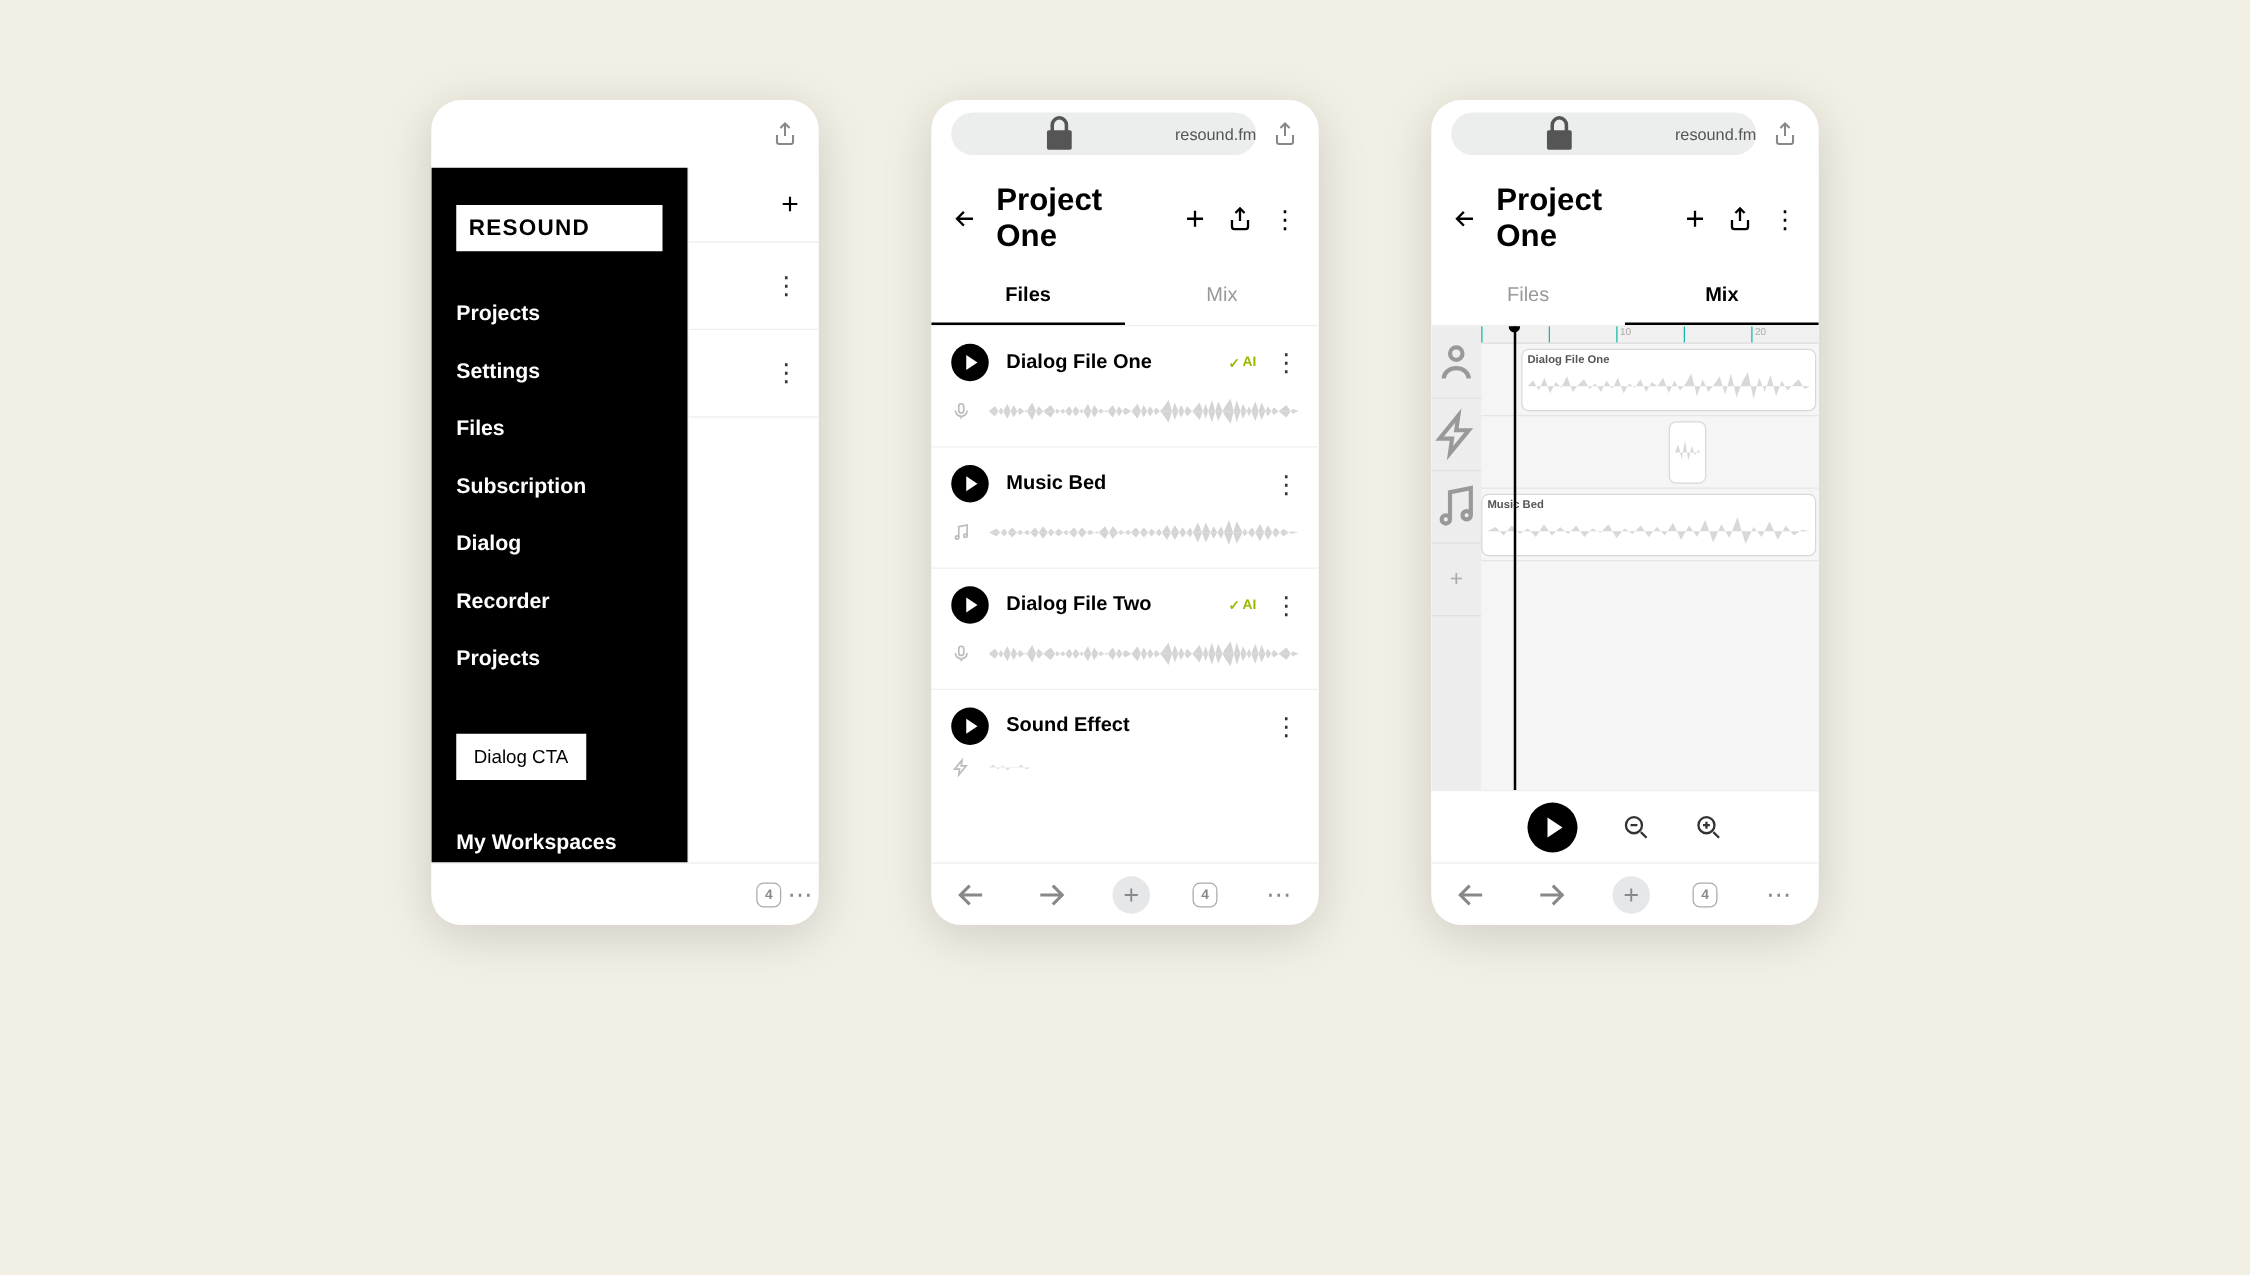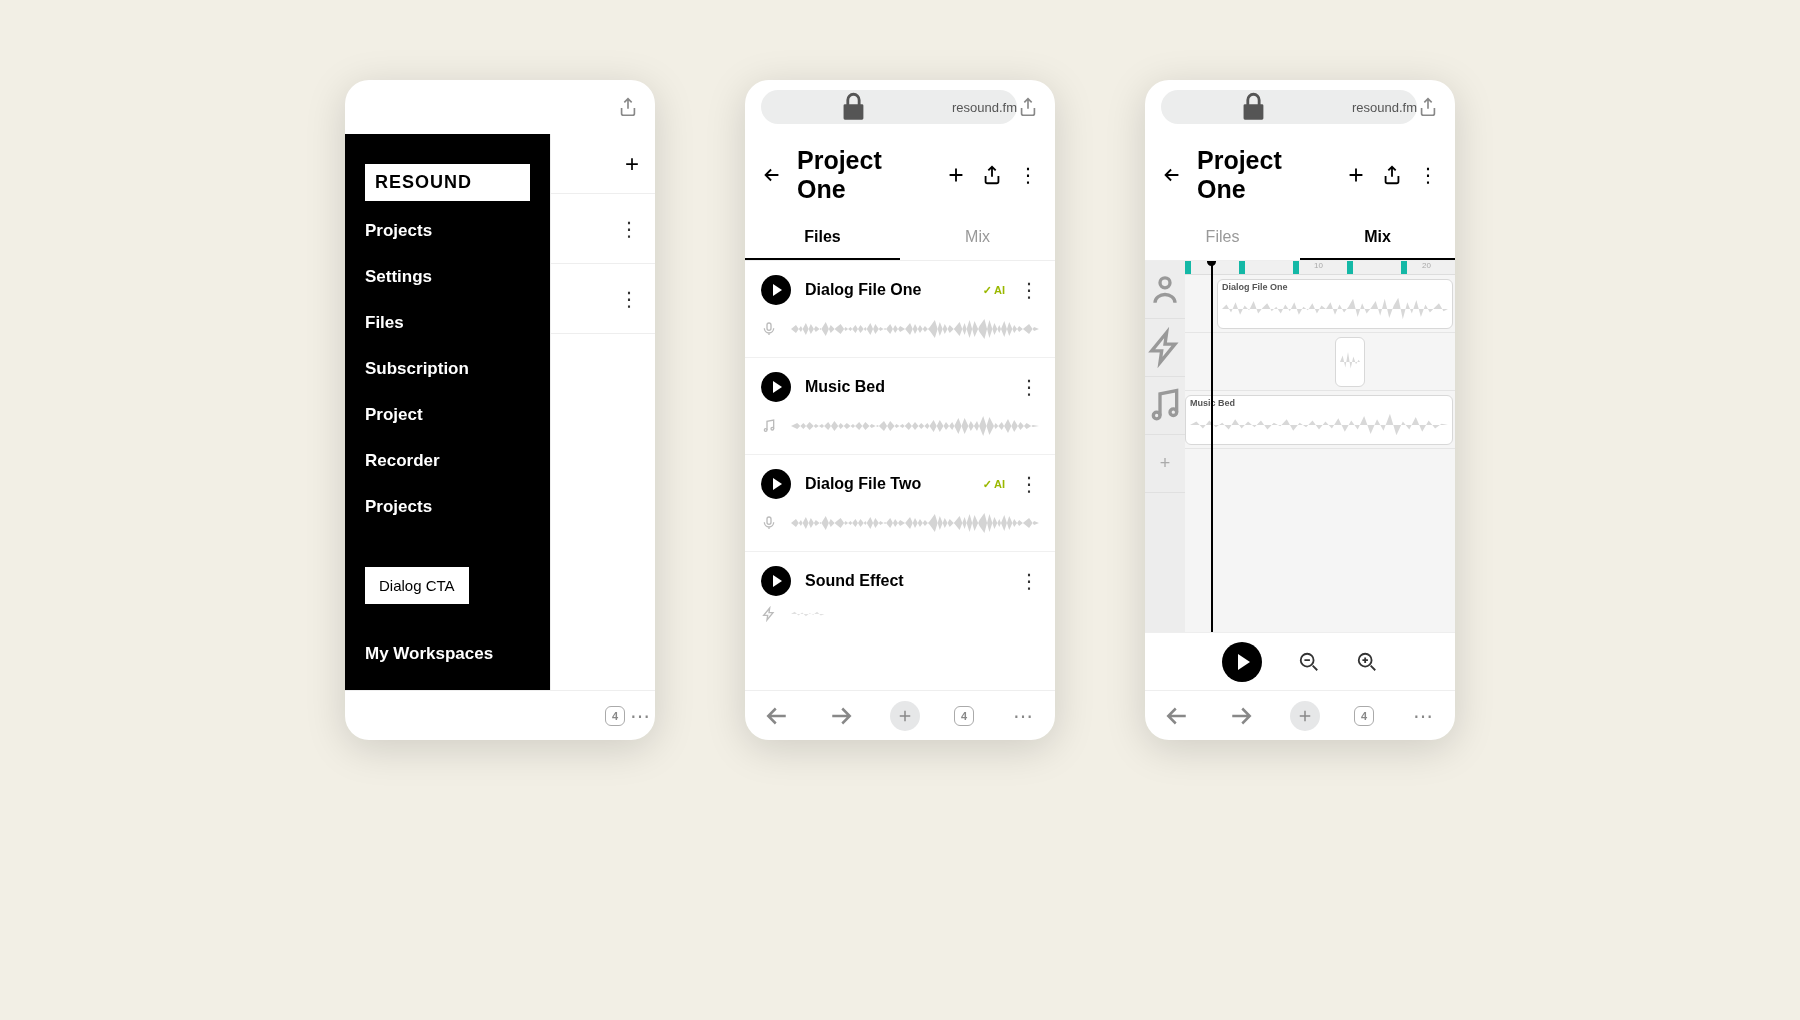--- a/index.html
+++ b/index.html
@@ -1,29 +1,29 @@
 <!DOCTYPE html>
 <html><head>
 <meta charset="utf-8">
 <style>
 *{box-sizing:border-box;margin:0;padding:0;font-family:-apple-system,BlinkMacSystemFont,"Segoe UI",Helvetica,Arial,sans-serif}
 body{background:#f2efe5;width:1800px;height:1020px;display:flex;align-items:flex-start;justify-content:center;gap:90px;padding-top:80px}
 .phone{width:310px;height:660px;background:#fff;border-radius:24px;box-shadow:0 8px 40px rgba(0,0,0,.15);overflow:hidden;position:relative;display:flex;flex-direction:column}
-.browser-bar{height:54px;display:flex;align-items:center;padding:12px 16px;gap:0}
+.browser-bar{height:54px;display:flex;align-items:center;padding:12px 16px;gap:12px}
 .address{flex:1;background:#eceded;border-radius:18px;height:34px;display:flex;align-items:center;justify-content:center;font-size:13px;color:#555;font-weight:500;gap:6px}
 .share-top{width:22px;height:22px;color:#888;display:flex;align-items:center;justify-content:center}
 .bottom-bar{height:50px;border-top:1px solid #eee;display:flex;align-items:center;justify-content:space-around;color:#888}
 .bottom-bar .icbtn{width:30px;height:30px;display:flex;align-items:center;justify-content:center}
 .plus-circle{background:#e6e7e8;border-radius:50%;width:34px;height:34px}
 .tab-count{border:1.5px solid #aaa;border-radius:6px;width:20px;height:20px;display:flex;align-items:center;justify-content:center;font-size:11px;font-weight:600;color:#888}
 
 
 .drawer-wrap{display:flex;flex:1;overflow:hidden;position:relative}
 .drawer{width:205px;background:#000;color:#fff;padding:30px 20px;display:flex;flex-direction:column;gap:14px;position:relative;z-index:2}
-.logo{background:#fff;color:#000;font-weight:900;padding:8px 10px;letter-spacing:1px;font-size:18px;display:inline-block}
+.logo{background:#fff;color:#000;font-weight:900;padding:8px 10px;letter-spacing:1px;font-size:18px;margin-bottom:20px;display:inline-block}
 .nav-item{font-size:17px;font-weight:700;padding:6px 0;cursor:pointer}
 .upgrade-btn{background:#fff;color:#000;padding:10px 14px;font-size:15px;font-weight:500;margin-top:30px;margin-bottom:20px;width:fit-content;cursor:pointer}
 .peek1{flex:1;display:flex;flex-direction:column;border-left:1px solid #eee}
 .peek-row{border-bottom:1px solid #eee;display:flex;align-items:center;justify-content:flex-end;padding:0 16px;height:60px}
 .dots-v{font-size:20px;color:#333;cursor:pointer}
 .plus-ic{font-size:24px;color:#000;cursor:pointer;font-weight:300}
 
 
 .content-header{display:flex;align-items:center;padding:12px 16px;gap:14px}
 .content-header h1{font-size:25px;font-weight:700;flex:1}
@@ -42,21 +42,21 @@
 .type-ic{width:16px;height:16px;color:#bbb;flex-shrink:0}
 .wave{flex:1;height:28px}
 .last-file{border-bottom:none;padding-bottom:6px}
 
 
 .mix-view{flex:1;background:#f5f5f5;display:flex;position:relative;overflow:hidden}
 .track-icons{width:40px;background:#ededed;display:flex;flex-direction:column}
 .track-icons div{height:58px;display:flex;align-items:center;justify-content:center;color:#999;border-bottom:1px solid #e0e0e0;font-size:14px}
 .tracks{flex:1;position:relative}
 .ruler{height:14px;background:#f0f0f0;display:flex;font-size:8px;color:#aaa;border-bottom:1px solid #ddd}
-.ruler div{flex:1;border-left:6px solid #14b8a6;padding-left:15px}
+.ruler div{flex:1;border-left:1px solid #14b8a6;padding-left:2px}
 .track{height:58px;border-bottom:1px solid #e5e5e5;position:relative}
 .clip{position:absolute;top:4px;height:50px;background:#fff;border:1px solid #d8d8d8;border-radius:6px;padding:2px 4px;overflow:hidden}
 .clip-label{font-size:9px;font-weight:600;color:#555}
 .playhead{position:absolute;top:0;bottom:0;left:26px;width:1.5px;background:#000}
 .playhead::before{content:"";position:absolute;top:-4px;left:-4px;width:9px;height:9px;background:#000;border-radius:50%}
 .mix-controls{height:58px;background:#fff;display:flex;align-items:center;justify-content:center;gap:36px;border-top:1px solid #eee}
 .big-play{width:40px;height:40px;background:#000;border-radius:50%;display:flex;align-items:center;justify-content:center;cursor:pointer}
 .big-play::after{content:"";border-left:12px solid #fff;border-top:8px solid transparent;border-bottom:8px solid transparent;margin-left:3px}
 .zoom-btn{cursor:pointer;color:#333;width:22px;height:22px}
 
@@ -74,21 +74,21 @@
         </svg>
     </div>
   </div>
   <div class="drawer-wrap">
     <div class="drawer">
       <div class="logo">RESOUND</div>
       <div class="nav-item">Projects</div>
       <div class="nav-item">Settings</div>
       <div class="nav-item">Files</div>
       <div class="nav-item">Subscription</div>
-      <div class="nav-item">Project</div>
+      <div class="nav-item">Dialog</div>
       <div class="nav-item">Recorder</div>
       <div class="nav-item">Projects</div>
       <div class="upgrade-btn">Dialog CTA</div>
       <div class="nav-item">My Workspaces</div>
 
     </div>
     <div class="peek1">
       <div class="peek-row">
           <span class="plus-ic">+</span>
         </div>

